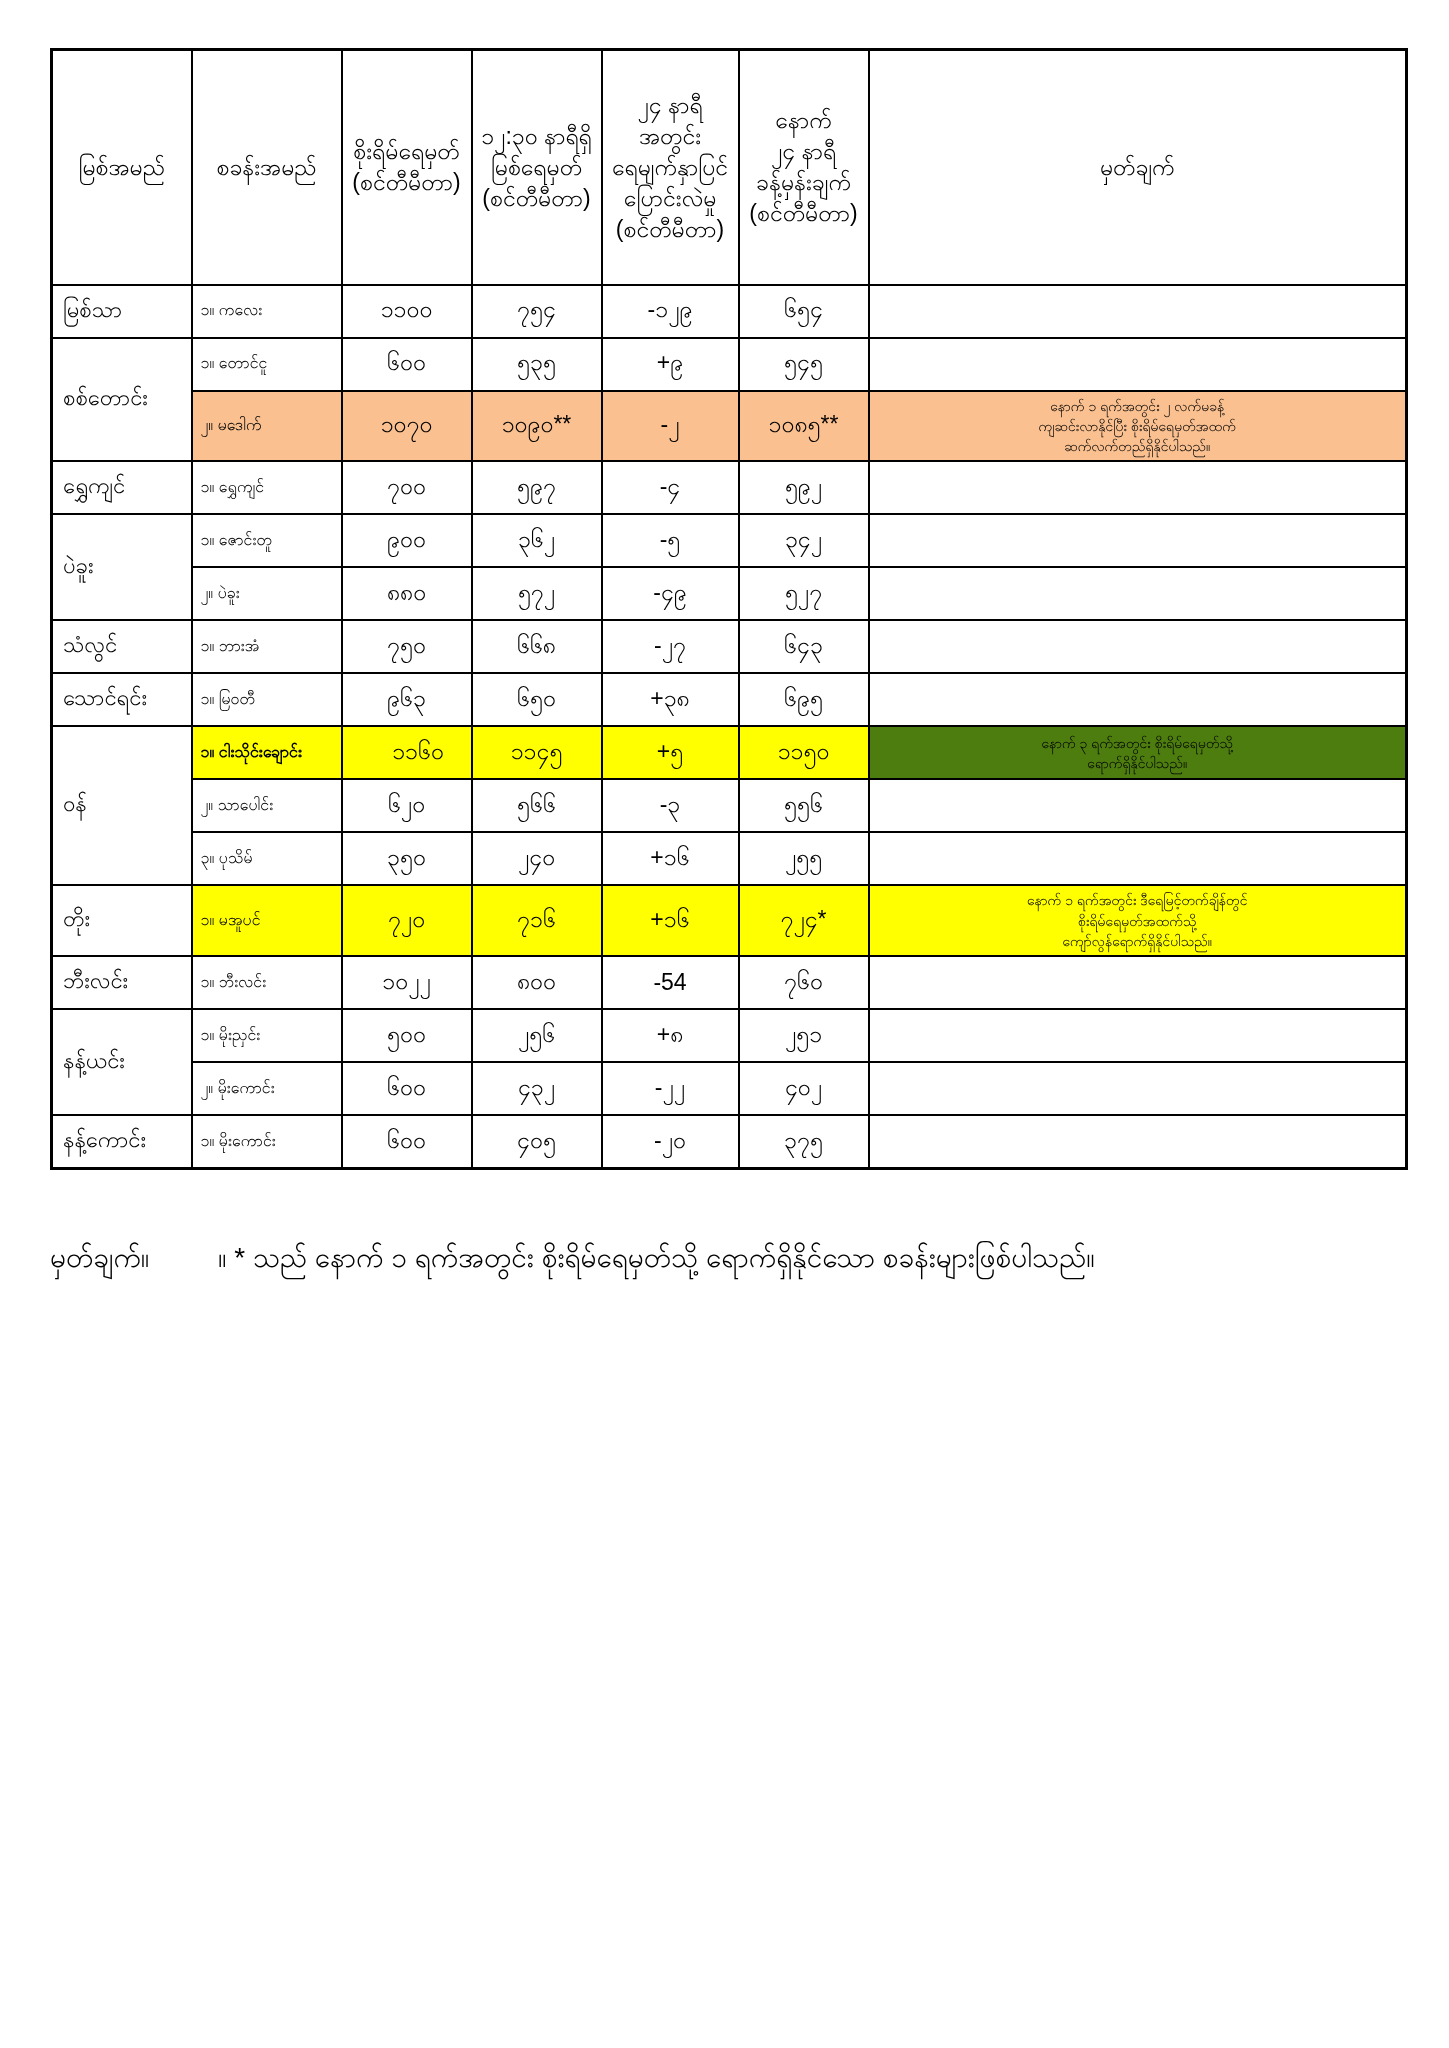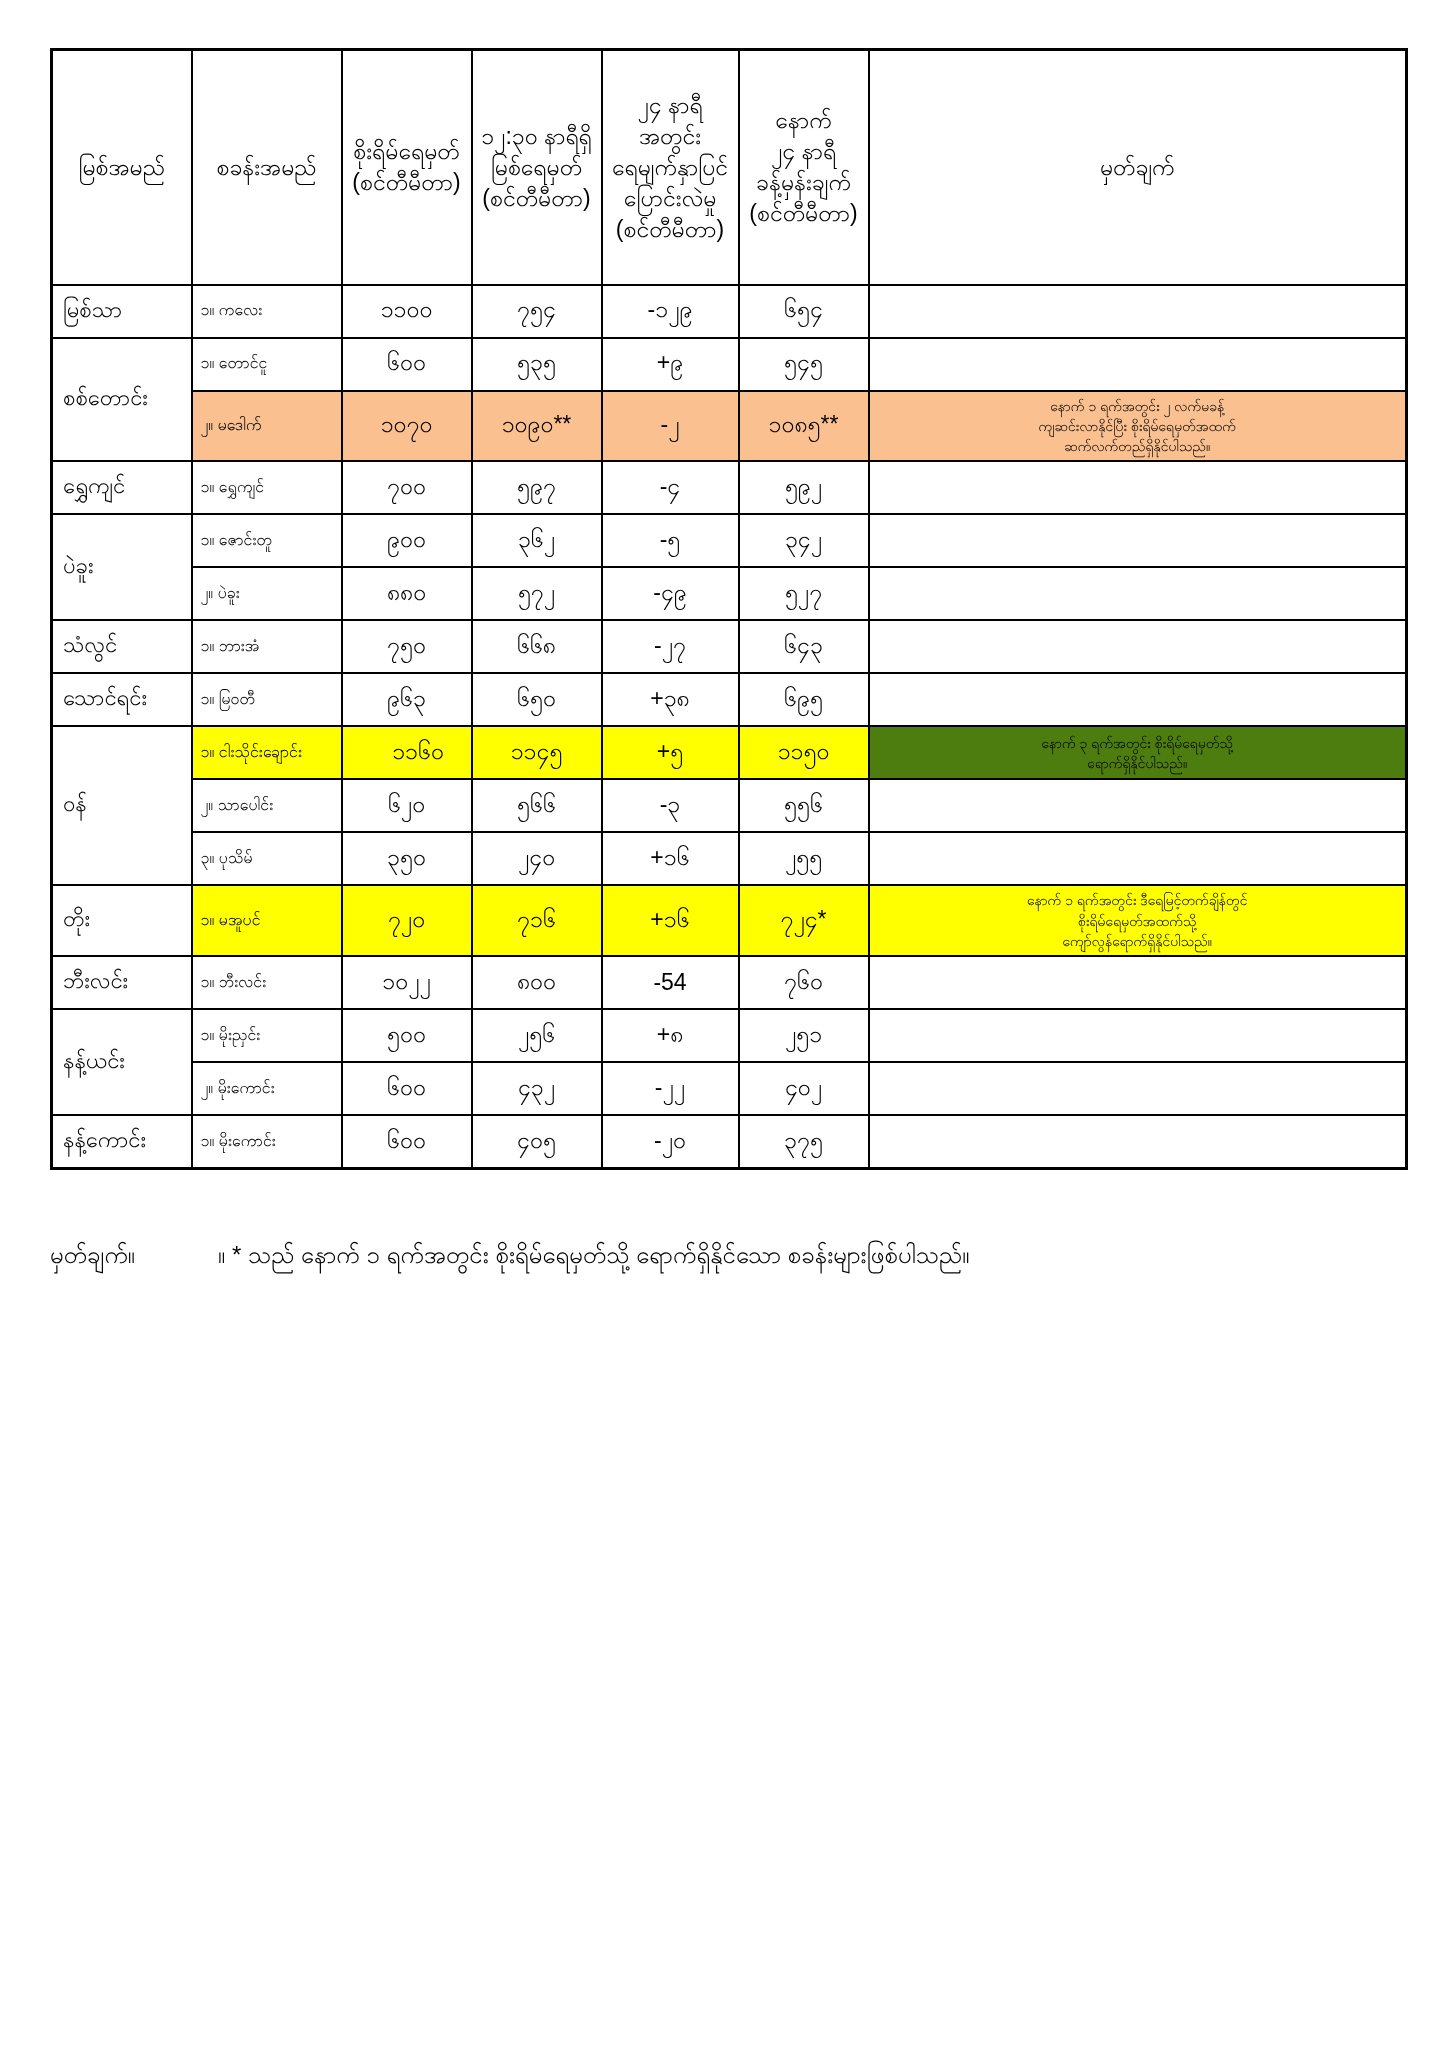--- a/index.html
+++ b/index.html
@@ -59,21 +59,21 @@
     font-size:14px;
     line-height:1.45;
     white-space:pre-line;
     padding:4px 41px;
   }
   #notes{
     position:absolute;
     left:50px;
     top:1238px;
     width:1340px;
-    font-size:24px;
+    font-size:28px;
     line-height:1.4;
   }
   #notes .line1 .label{
     display:inline-block;
     width:168px;
   }
   #notes .line2{
     margin-left:218px;
     margin-top:18px;
   }
@@ -181,21 +181,21 @@
           <td class="c-river" rowspan="1">သောင်ရင်း</td>
           <td class="c-station">၁။ မြဝတီ</td>
           <td class="c-num">၉၆၃</td>
           <td class="c-num">၆၅၀</td>
           <td class="c-num">+၃၈</td>
           <td class="c-num">၆၉၅</td>
           <td class="c-remark"></td>
         </tr>
         <tr>
           <td class="c-river" rowspan="3">ဝန်</td>
-          <td class="c-station" style="background: rgb(255, 255, 0);">၁။ ငါးသိုင်းချောင်း</td>
+          <td class="c-station" style="background: rgb(255, 255, 0); font-weight: bold;">၁။ ငါးသိုင်းချောင်း</td>
           <td class="c-num" style="background: rgb(255, 255, 0); padding-left: 24px;">၁၁၆၀</td>
           <td class="c-num" style="background: rgb(255, 255, 0);">၁၁၄၅</td>
           <td class="c-num" style="background: rgb(255, 255, 0);">+၅</td>
           <td class="c-num" style="background: rgb(255, 255, 0);">၁၁၅၀</td>
           <td class="c-remark" style="background: #4d7c0f;">နောက် ၃ ရက်အတွင်း စိုးရိမ်ရေမှတ်သို့
 ရောက်ရှိနိုင်ပါသည်။</td>
         </tr>
         <tr>
           <td class="c-station">၂။ သာပေါင်း</td>
           <td class="c-num">၆၂၀</td>

